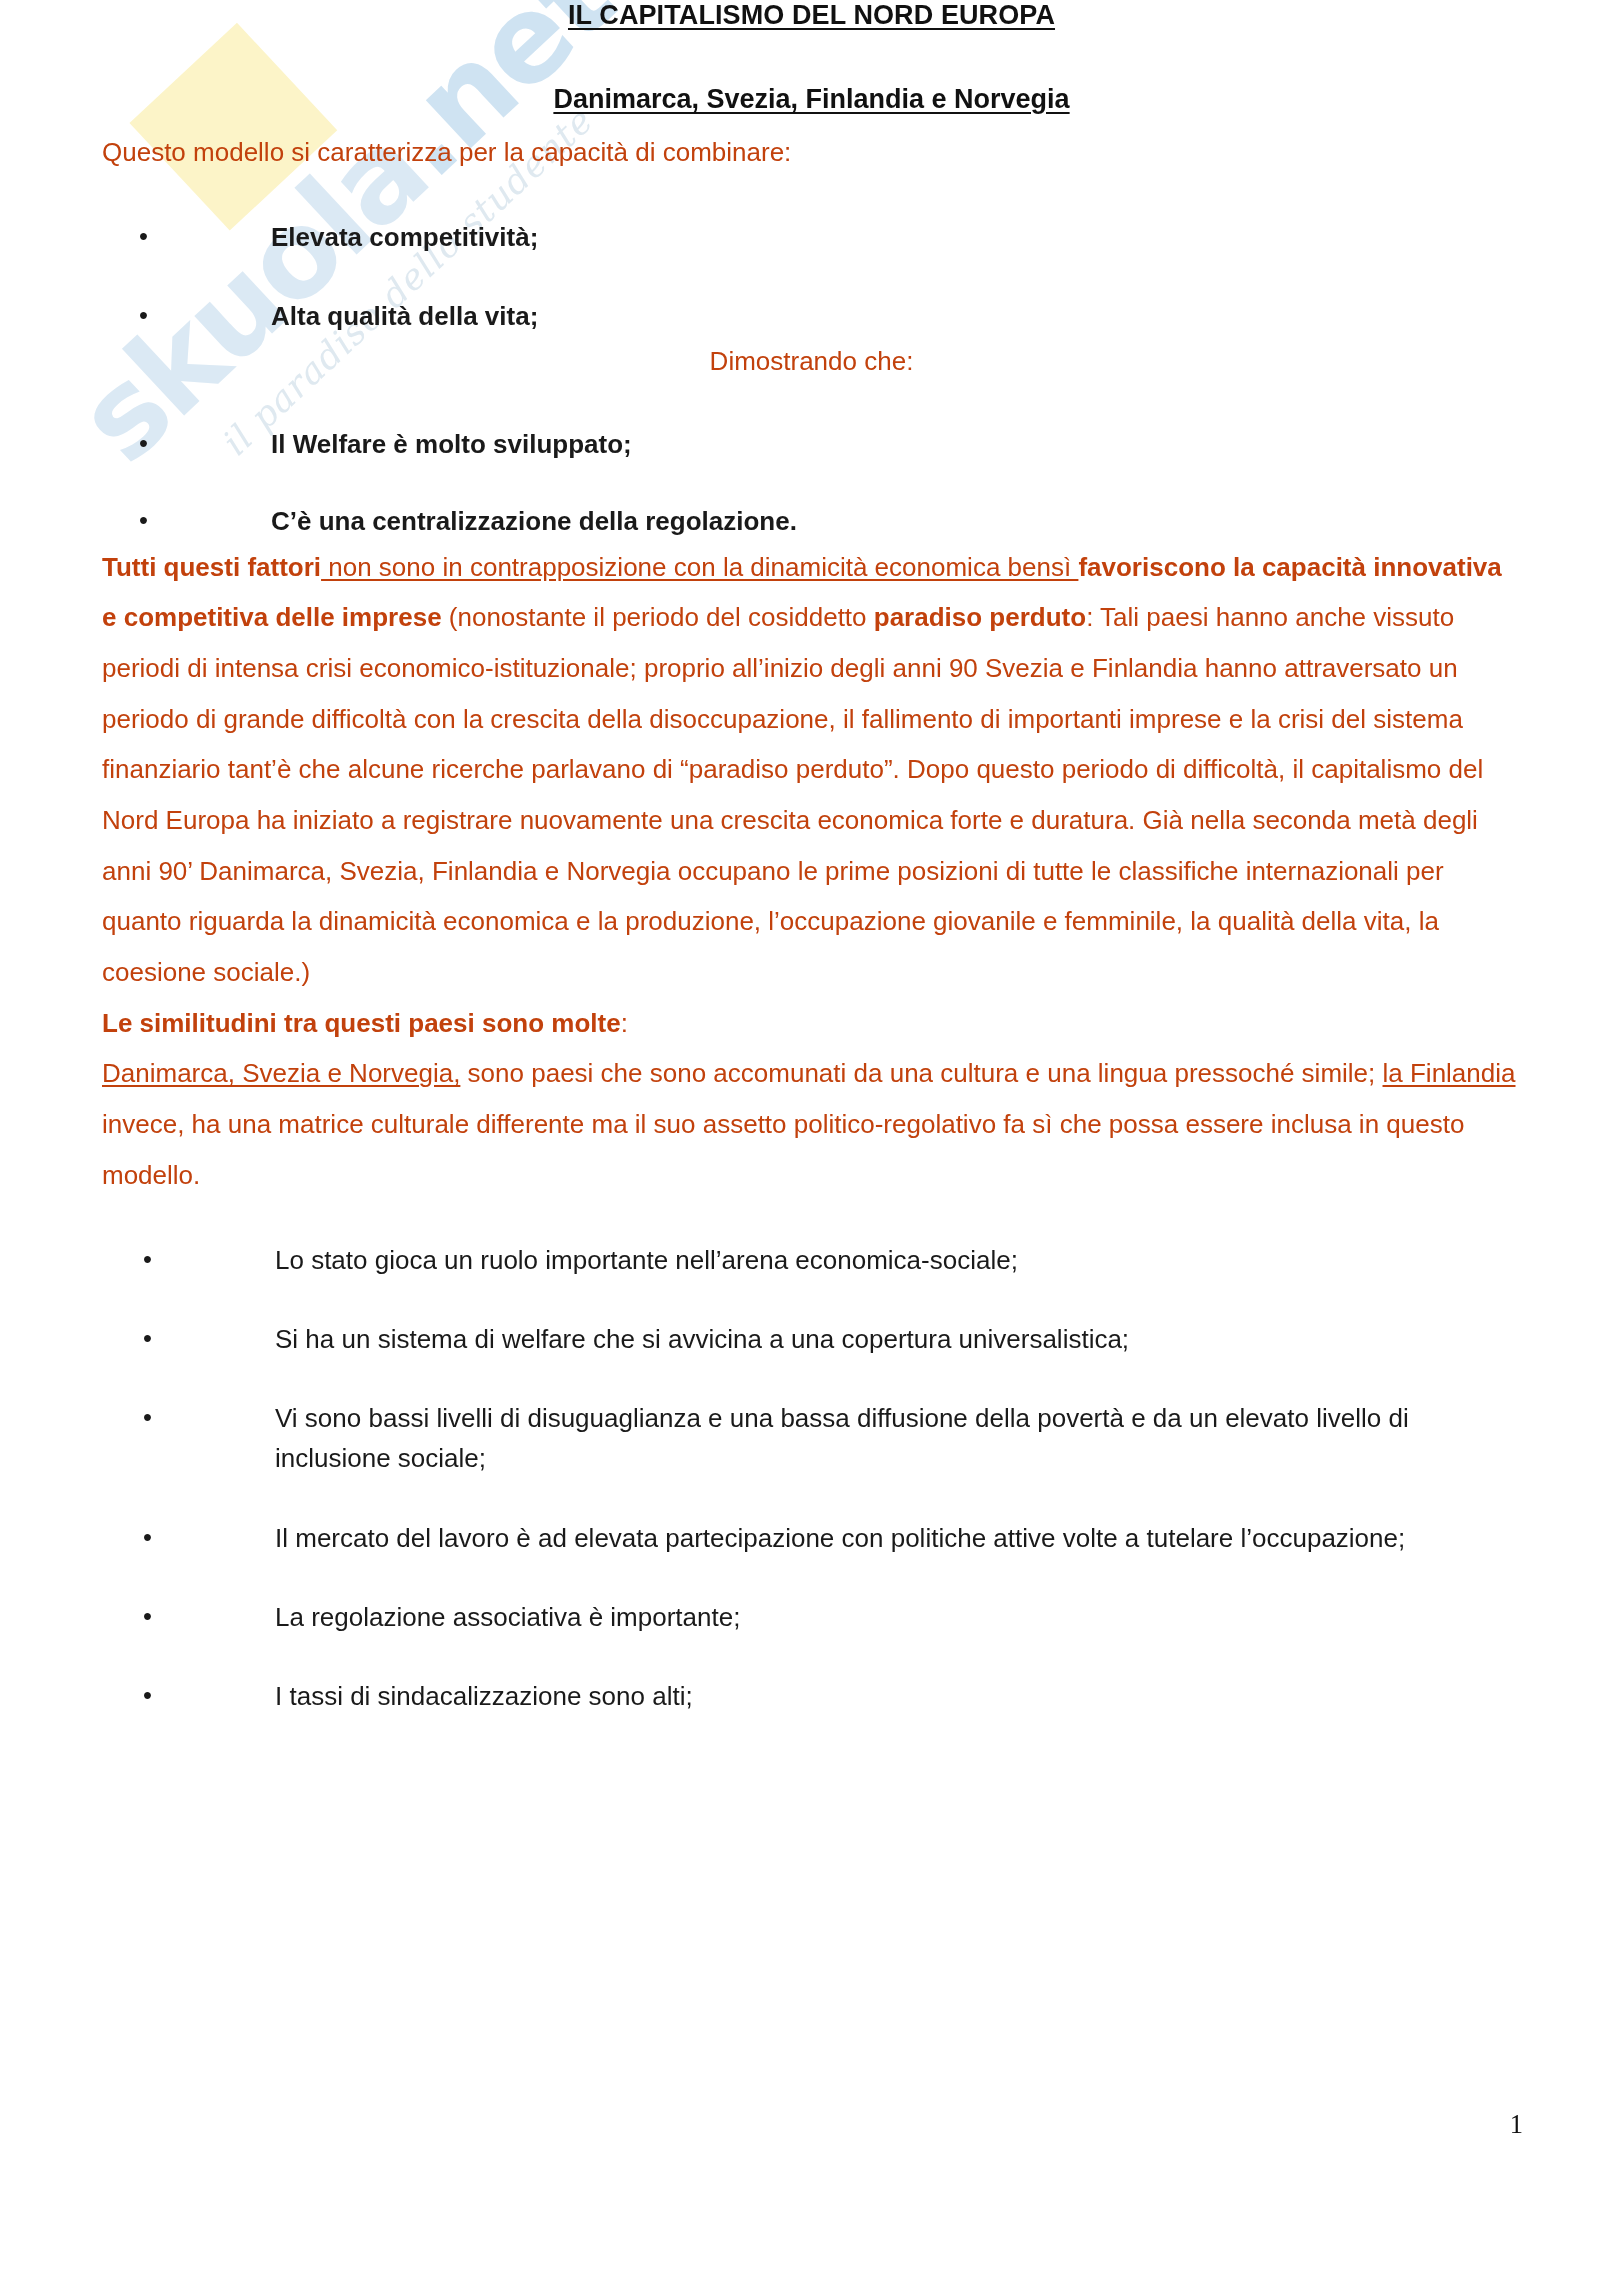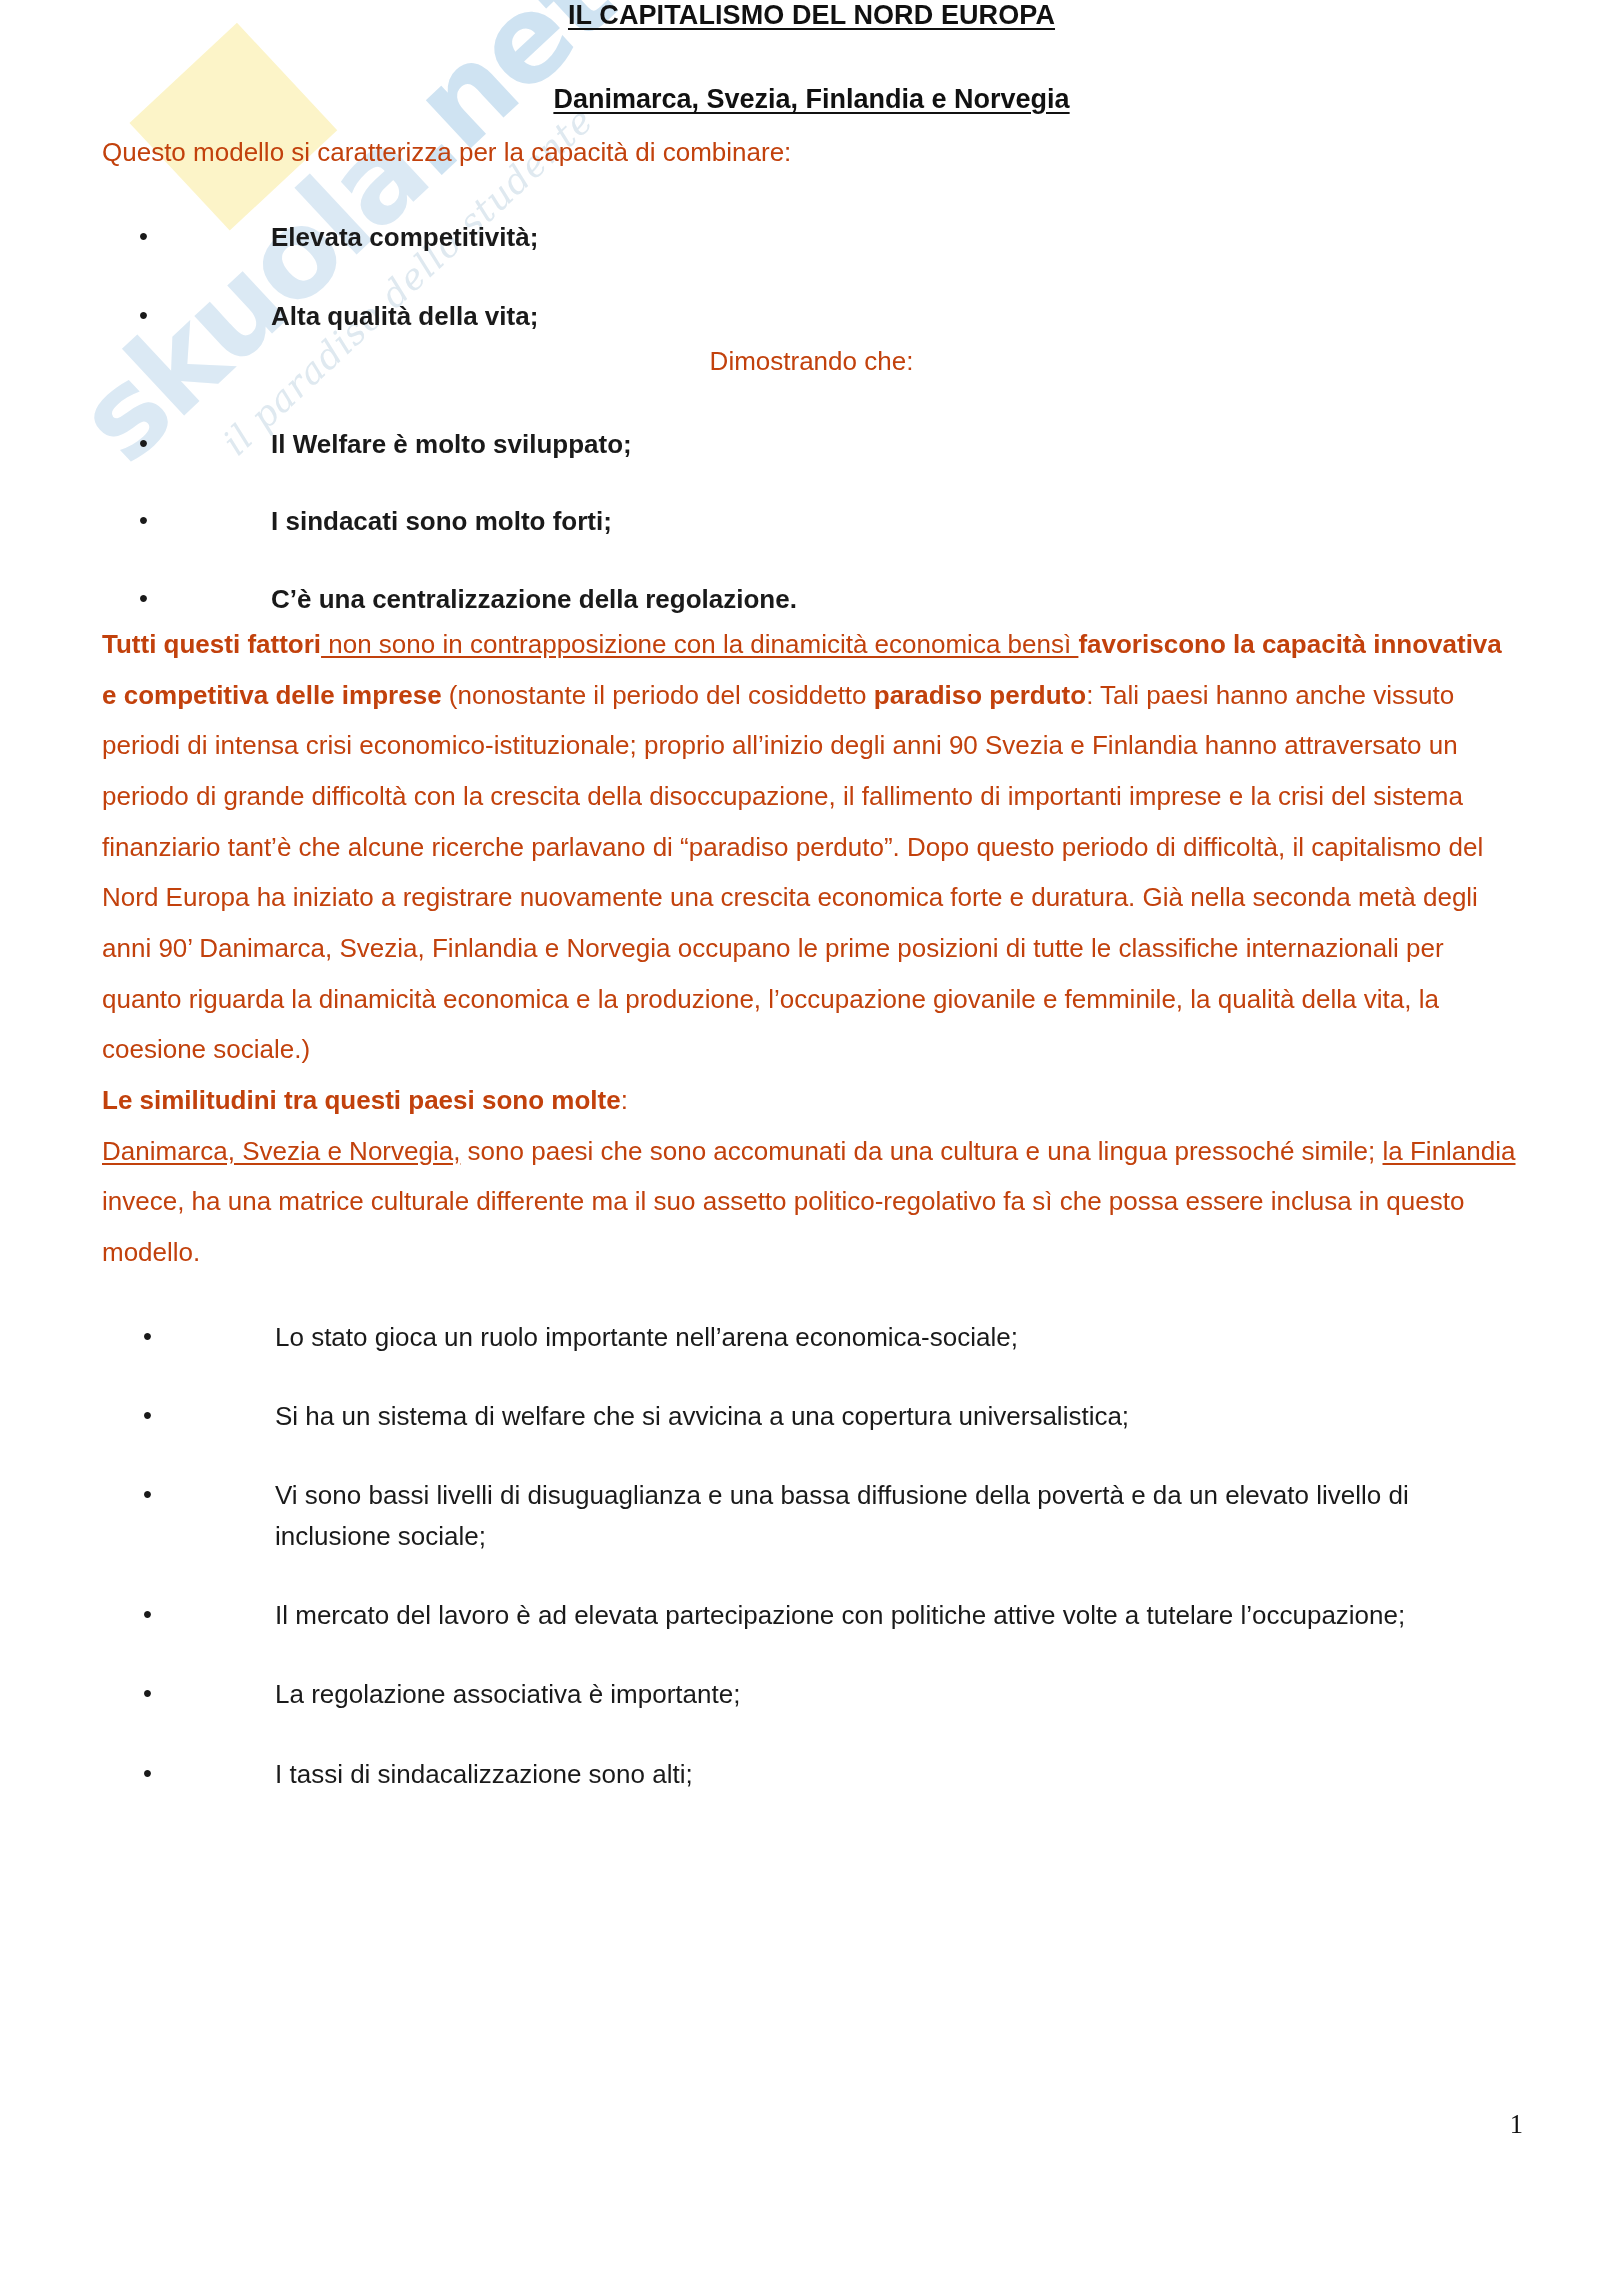--- a/index.html
+++ b/index.html
@@ -195,21 +195,20 @@
 
       <ul class="bullets b-bold">
         <li>Elevata competitività;</li>
         <li>Alta qualità della vita;</li>
       </ul>
 
       <p class="para gap-mid">Dimostrando che:</p>
 
       <ul class="bullets b-bold tight">
         <li>Il Welfare è molto sviluppato;</li>
-        <li>I sindacati sono molto forti;</li>
         <li>C’è una centralizzazione della regolazione.</li>
       </ul>
 
       <p class="para just gap-big"><span class="bu">Tutti questi fattori</span><u> non sono in contrapposizione con la dinamicità economica bensì </u><span class="bu">favoriscono la capacità innovativa e competitiva delle imprese </span><span>(nonostante il periodo del cosiddetto </span><span class="bu">paradiso perduto</span><span>: Tali paesi hanno anche vissuto periodi di intensa crisi economico-istituzionale; proprio all’inizio degli anni 90 Svezia e Finlandia hanno attraversato un periodo di grande difficoltà con la crescita della disoccupazione, il fallimento di importanti imprese e la crisi del sistema finanziario tant’è che alcune ricerche parlavano di “paradiso perduto”. Dopo questo periodo di difficoltà, il capitalismo del Nord Europa ha iniziato a registrare nuovamente una crescita economica forte e duratura. Già nella seconda metà degli anni 90’ Danimarca, Svezia, Finlandia e Norvegia occupano le prime posizioni di tutte le classifiche internazionali per quanto riguarda la dinamicità economica e la produzione, l’occupazione giovanile e femminile, la qualità della vita, la coesione sociale.)</span></p>
 
       <p class="para gap-big"><b>Le similitudini tra questi paesi sono molte</b><span>:</span></p>
 
       <p class="para just gap-big"><u>Danimarca, Svezia e Norvegia,</u><span> sono paesi che sono accomunati da una cultura e una lingua pressoché simile; </span><u>la Finlandia</u><span> invece, ha una matrice culturale differente ma il suo assetto politico-regolativo fa sì che possa essere inclusa in questo modello.</span></p>
 
       <ul class="bullets b-plain">

